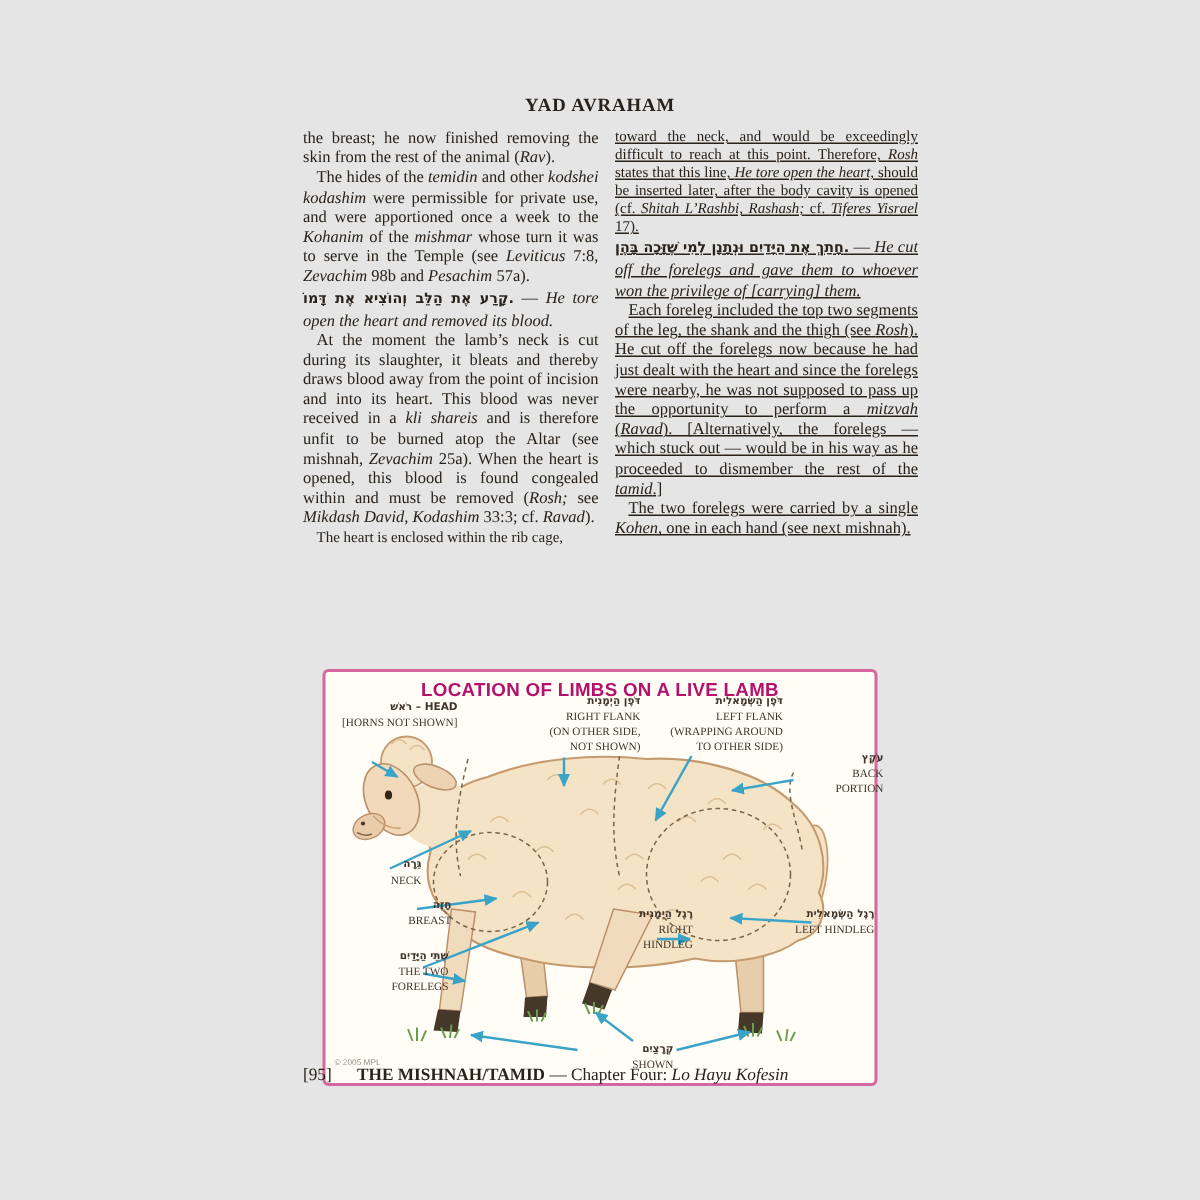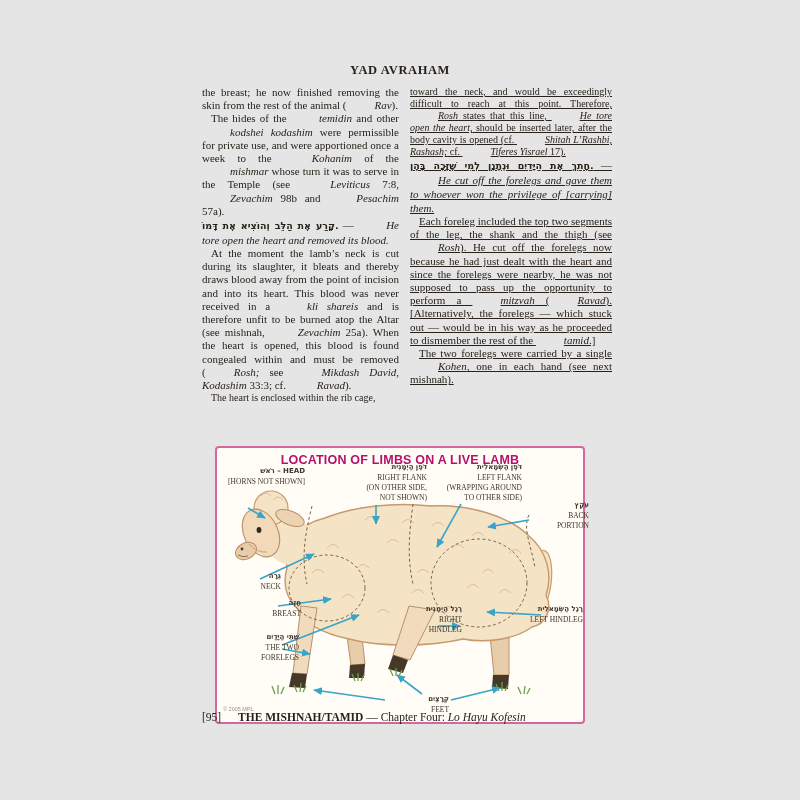--- a/index.html
+++ b/index.html
@@ -10,21 +10,21 @@
           font-weight:bold;font-size:12.5px;letter-spacing:.6px;}
 
   .col{position:absolute;top:86px;text-align:justify;font-size:11px;line-height:13.2px;}
   .col-left{left:202px;width:197px;}
   .col-right{left:410px;width:202px;text-decoration:underline;}
   .col p{margin:0;padding:0;}
   .ind{text-indent:9px;}
   .cont{text-indent:0;}
   .small{font-size:10px;line-height:12px;}
   .heb{margin:5px 0 4px;line-height:14px;}
-  .i{font-style:italic;padding-left:28px;}
+  .i{font-style:italic;}
   .h{font-family:"DejaVu Sans",sans-serif;font-weight:bold;font-size:9.5px;unicode-bidi:isolate;}
 
   .diagram{position:absolute;left:215px;top:446px;width:370px;height:278px;box-sizing:border-box;
            border:2px solid var(--diagram-border,#d4679f);border-radius:4px;background:#fffdf6;}
   .dg-title{position:absolute;top:5px;left:0;right:0;text-align:center;font-weight:bold;
             font-size:12.5px;letter-spacing:.2px;color:var(--diagram-title,#b5106b);
             font-family:"Liberation Sans","DejaVu Sans",sans-serif;}
   .lamb,.arrows{position:absolute;left:0;top:0;width:366px;height:274px;}
   .arrows{pointer-events:none;}
   .arr{stroke:var(--arrow,#3aa3c8);stroke-width:1.6;fill:none;}
@@ -174,21 +174,21 @@
       <span class="lh">רֶגֶל הַיְמָנִית</span>
       <span class="le">RIGHT</span>
       <span class="le">HINDLEG</span>
     </div>
     <div class="lbl" style="left:290px;top:156px;width:76px">
       <span class="lh">רֶגֶל הַשְּׂמָאלִית</span>
       <span class="le">LEFT HINDLEG</span>
     </div>
     <div class="lbl" style="left:170px;top:246px;width:62px">
       <span class="lh">קְרָצַיִם</span>
-      <span class="le">FEET</span>
+      <span class="le">SHOWN</span>
     </div>
 
     <div class="copyright">© 2005 MPL</div>
   </div>
 
   <div class="footer">
     <span class="num">[95]</span>
     <span class="ft-b">THE MISHNAH/TAMID</span>
     <span>—</span>
     <span>Chapter Four:</span>

